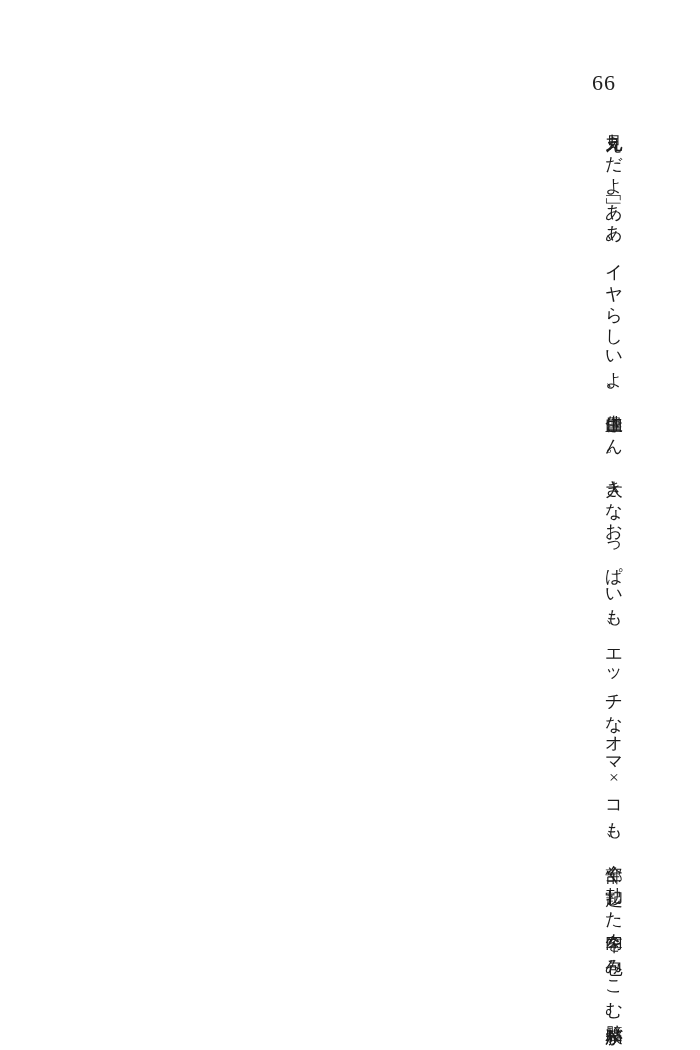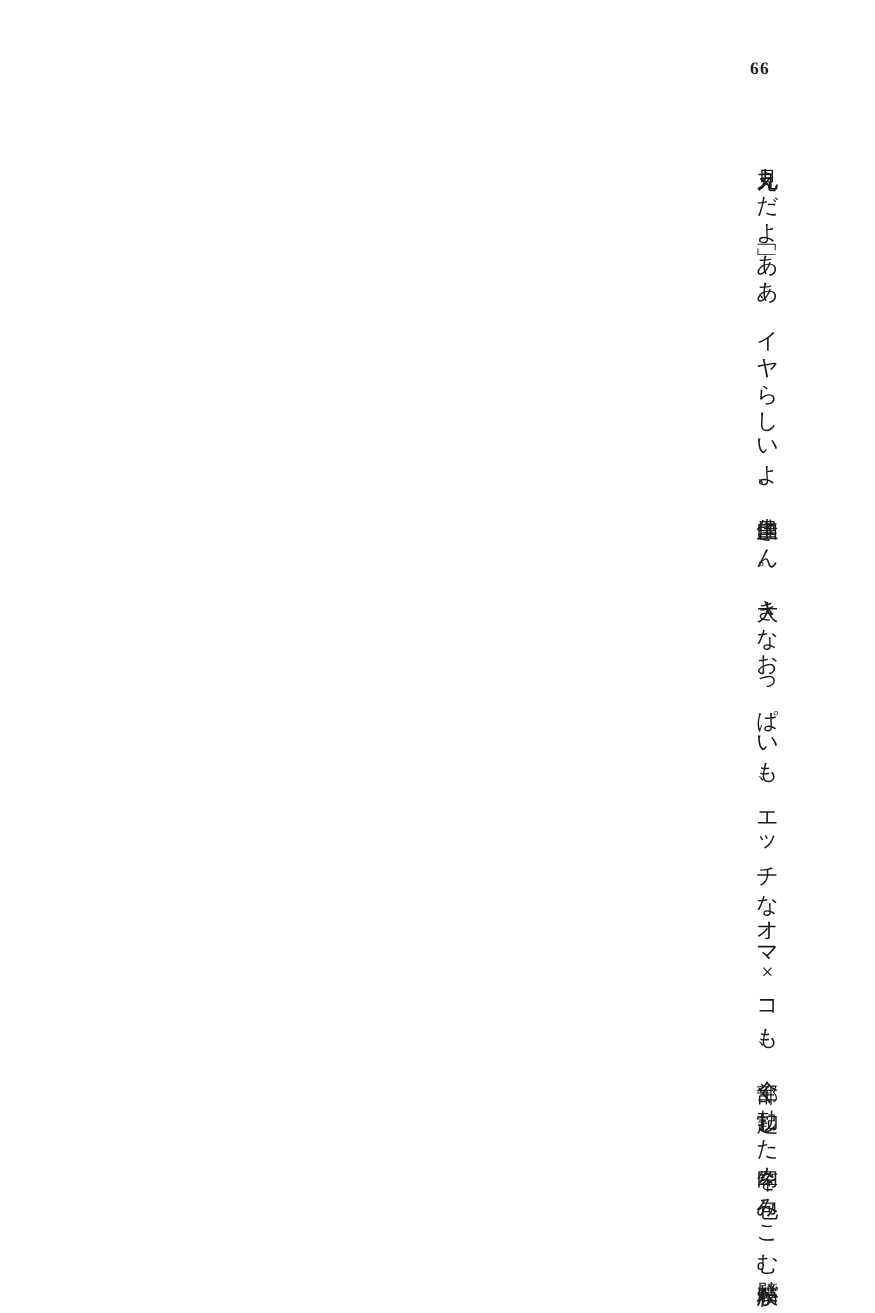--- a/index.html
+++ b/index.html
@@ -19,27 +19,26 @@
   .page {
     position: absolute;
     inset: 0;
     width: 700px;
     height: 1050px;
   }
 
   
   .page-number {
     position: absolute;
-    top: 48px;
+    top: 70px;
     right: 84px;
-    font-size: 14px;
+    font-size: 22px;
     letter-spacing: 1px;
     color: #222;
     font-family: "Liberation Serif", "DejaVu Serif", serif;
-    font-weight: bold;
   }
 
   
   .vtext {
     position: absolute;
     top: 120px;
     right: 78px;
     left: 62px;
     height: 860px;
     display: flex;

